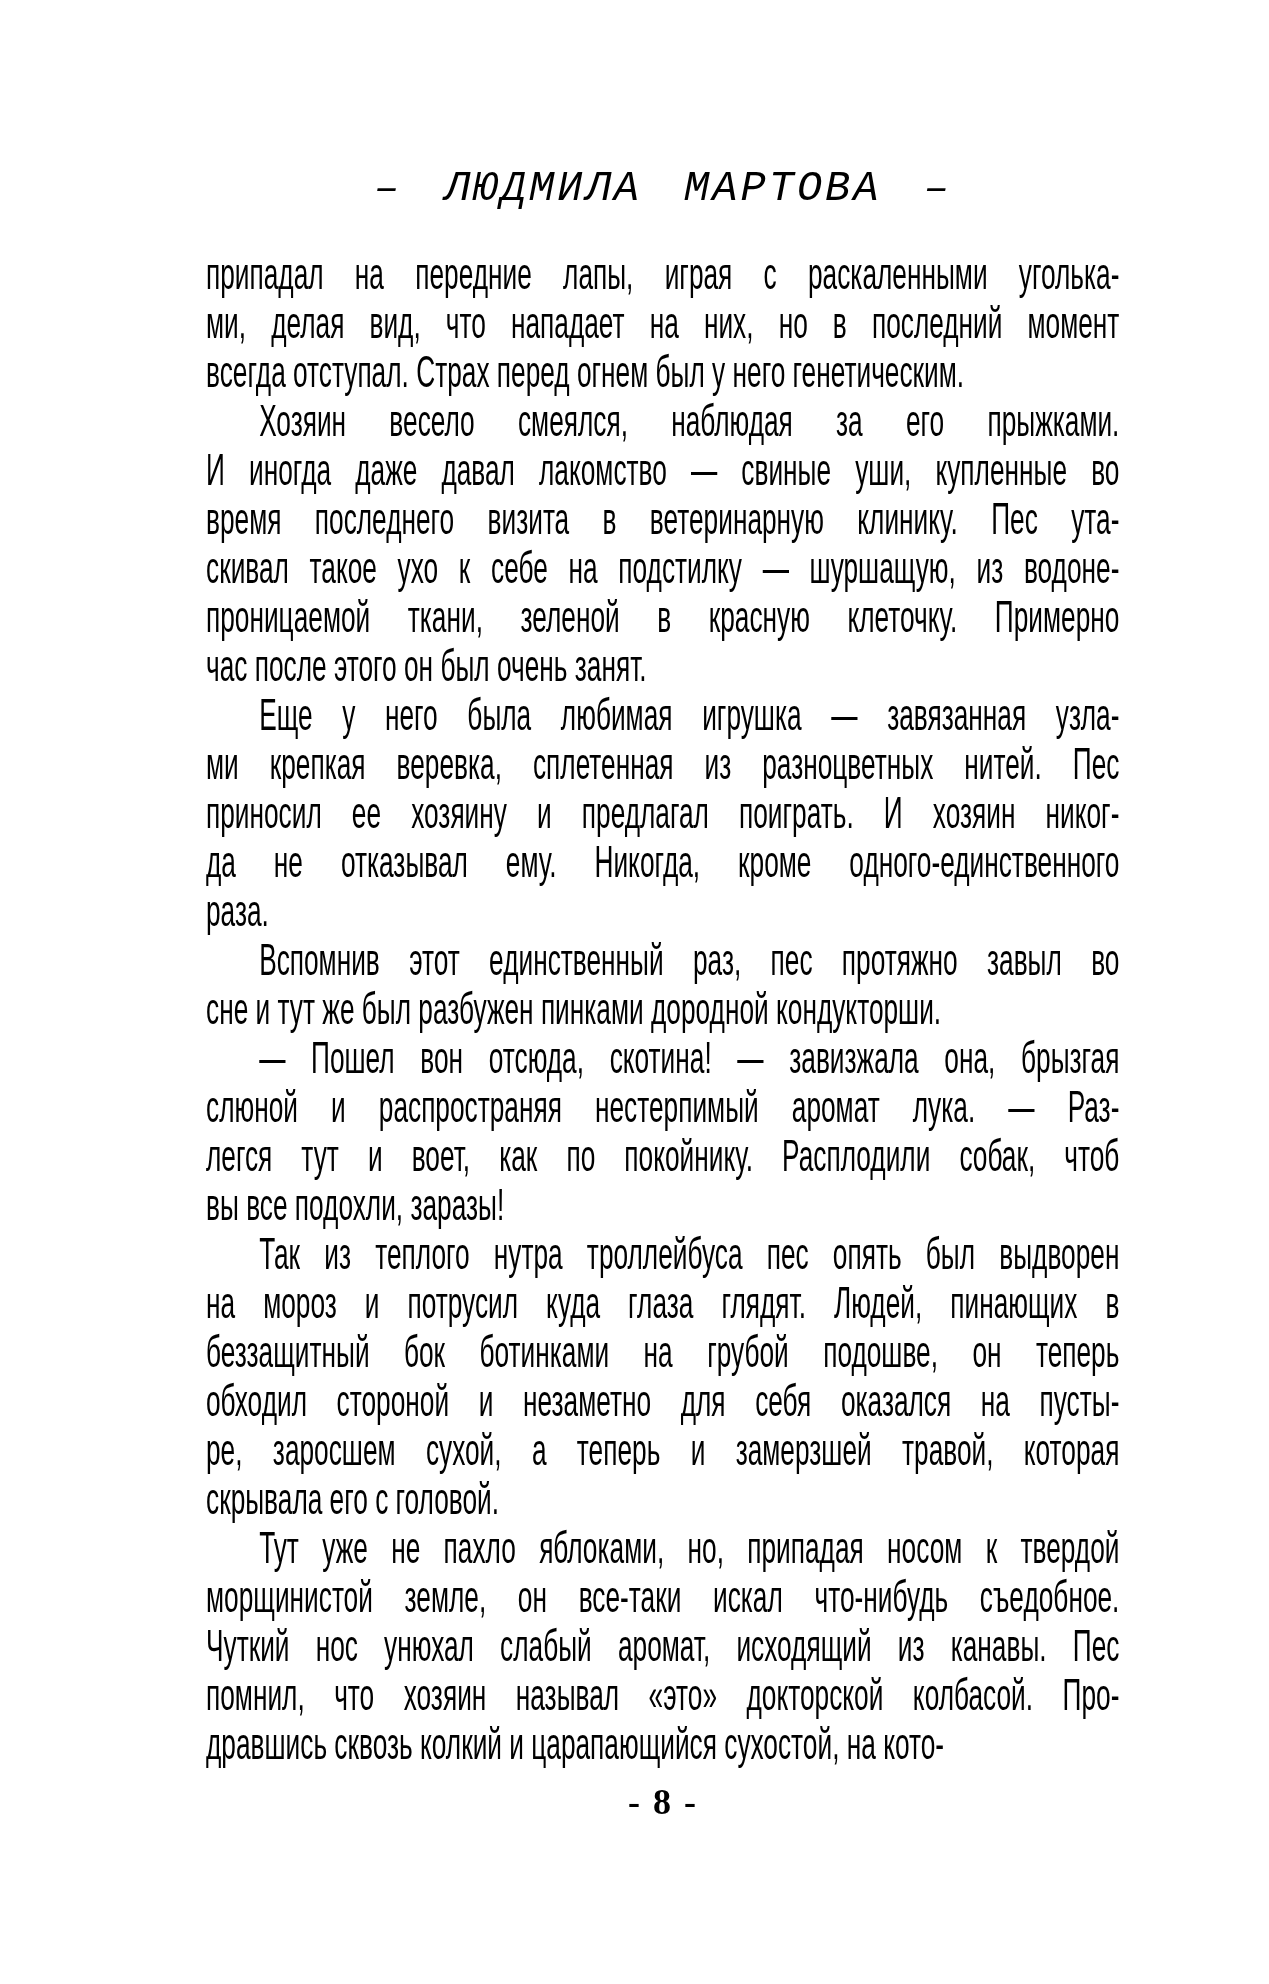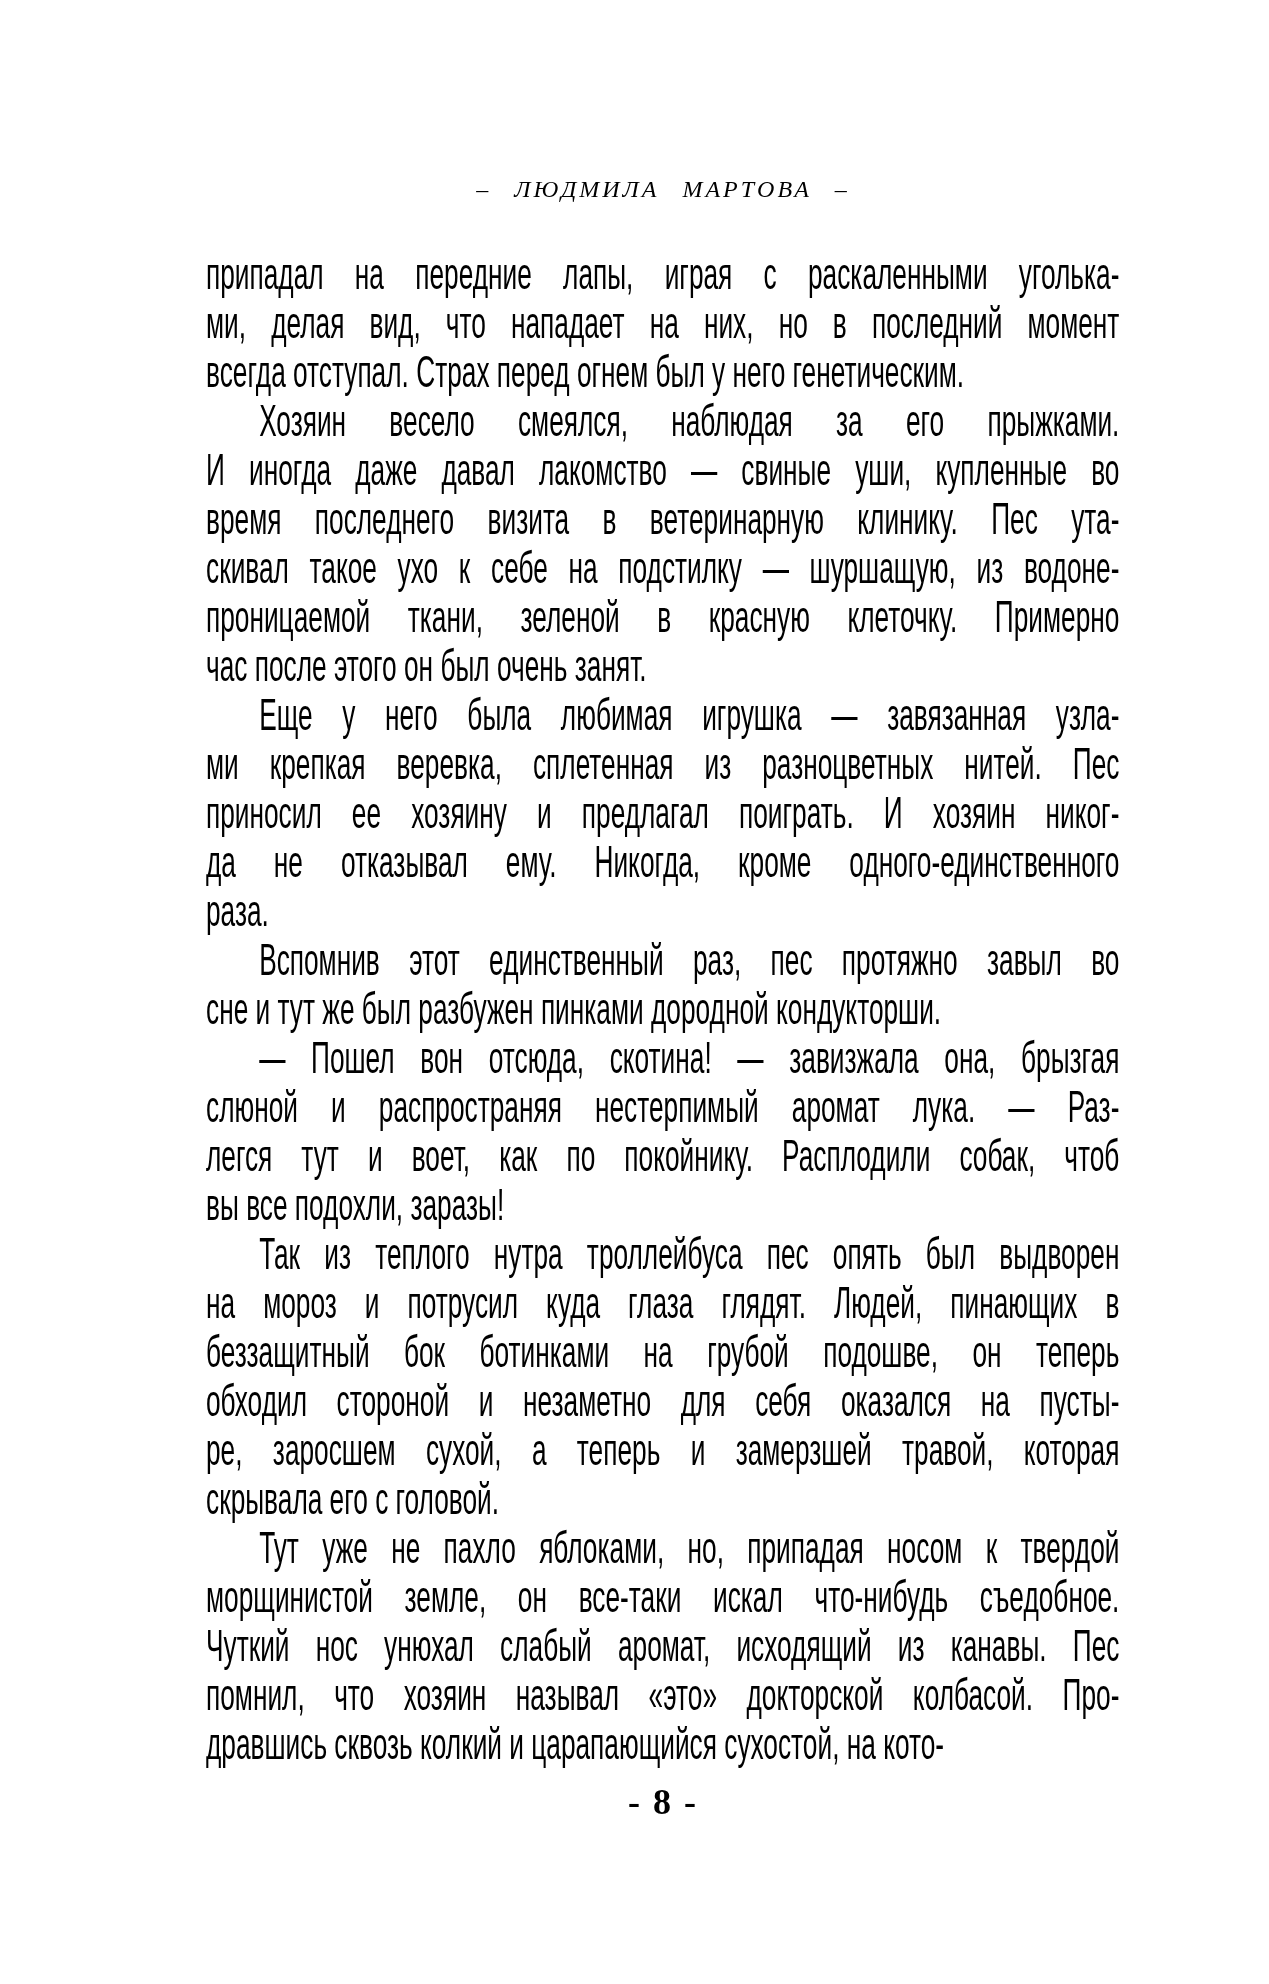--- a/index.html
+++ b/index.html
@@ -14,23 +14,23 @@
     background: #ffffff;
     color: #000000;
     overflow: hidden;
   }
   .running-header {
     position: absolute;
     top: 168px;
     left: 206px;
     width: 914px;
     text-align: center;
-    font-family: Liberation Serif, serif;
+    font-family: Liberation Mono, monospace;
     font-style: italic;
-    font-size: 24px;
+    font-size: 42px;
     line-height: 42px;
     letter-spacing: 3px;
     word-spacing: 14px;
     color: #000000;
     white-space: nowrap;
   }
   .text-block {
     position: absolute;
     top: 249px;
     left: 206px;

